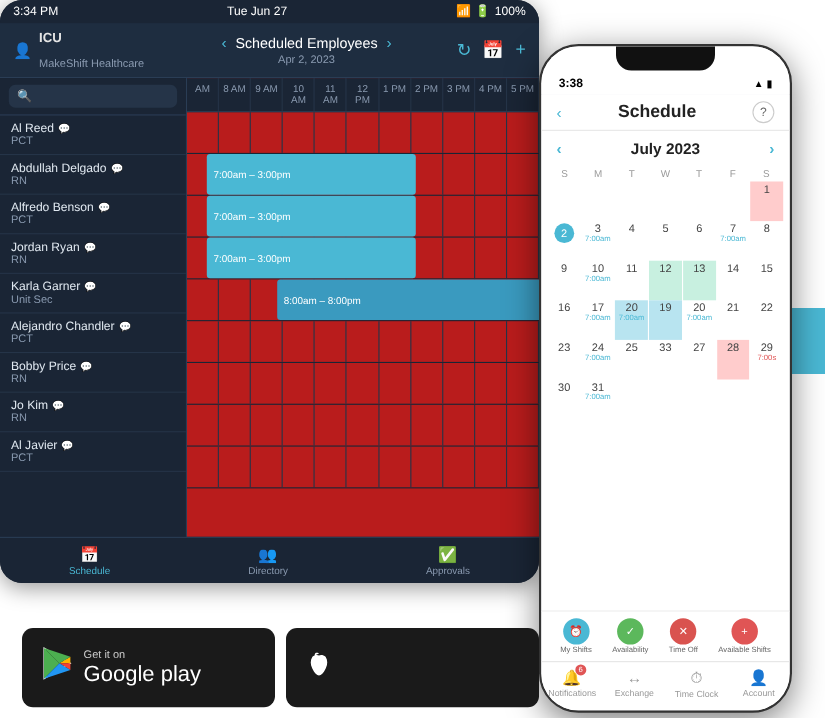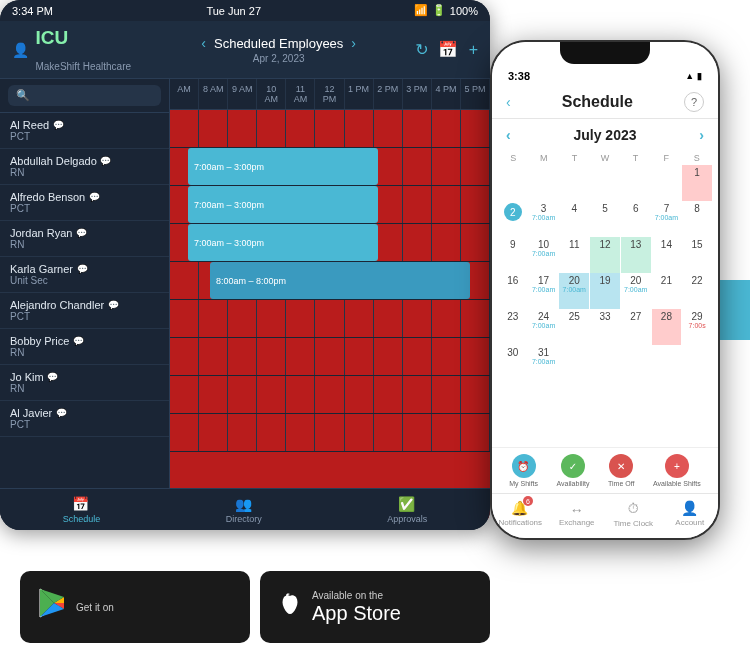--- a/index.html
+++ b/index.html
@@ -59,22 +59,22 @@
       border-bottom: 1px solid #2a3d55;
     }
 
     .tablet-header-left {
       display: flex;
       flex-direction: column;
       width: 130px;
     }
 
     .tablet-header-title {
-      color: #86efac;
-      font-size: 19px;
+      color: #e5e5e5;
+      font-size: 12px;
       font-weight: 600;
     }
 
     .tablet-header-subtitle {
       color: #8a9ab0;
       font-size: 10px;
       margin-top: 12px;
     }
 
     .tablet-header-center {
@@ -222,20 +222,21 @@
       display: flex;
       align-items: center;
       padding: 0 6px;
       font-size: 9px;
       color: #fff;
       font-weight: 500;
     }
 
     .shift-bar-blue {
       background: #3a9abf;
+      margin-left: 42px;
     }
 
     
     .tablet-bottom-nav {
       position: absolute;
       bottom: 0;
       left: 0;
       right: 0;
       height: 42px;
       background: #1a2535;
@@ -261,21 +262,21 @@
     .bottom-nav-icon {
       font-size: 14px;
     }
 
     
     .phone {
       position: absolute;
       right: 30px;
       top: 40px;
       width: 230px;
-      height: 500px;
+      height: 608px;
       background: #111;
       border-radius: 36px;
       box-shadow: 0 8px 30px rgba(0,0,0,0.5);
       overflow: hidden;
       border: 2px solid #333;
     }
 
     .phone-notch {
       position: absolute;
       top: 0;
@@ -1071,27 +1072,24 @@
           <polygon points="4,2 28,16 4,30" fill="none" stroke="white" stroke-width="1"></polygon>
           <polygon points="4,2 18,16 4,30" fill="#4CAF50"></polygon>
           <polygon points="18,16 28,10 28,16" fill="#FFB300"></polygon>
           <polygon points="18,16 28,16 28,22" fill="#F44336"></polygon>
           <polygon points="4,30 18,16 28,22" fill="#2196F3"></polygon>
           <polygon points="4,2 18,16 28,10" fill="#4CAF50"></polygon>
         </svg>
       </div>
       <div class="store-badge-text">
         <span class="store-small-text">Get it on</span>
+        <span class="store-big-text">Google play</span>
       </div>
     </div>
 
     <div class="store-badge">
       <div class="store-badge-icon" style="color:white;font-size:28px;"><svg width="28" height="28" viewBox="0 0 28 28">
             <path d="M14 4 C14 4, 10 2, 10 6 M20 7 C18 5, 15 5, 14 6 C13 5, 10 5, 8 7 C6 10, 6 14, 8 18 C10 22, 12 24, 14 24 C16 24, 18 22, 20 18 C22 14, 22 10, 20 7 Z" fill="white"></path>
           </svg></div>
-      <div class="store-badge-text">
-        <span class="store-small-text">Available on the</span>
-        <span class="store-big-text">App Store</span>
-      </div>
     </div>
   </div>
 
 </div>
 
 </body></html>

